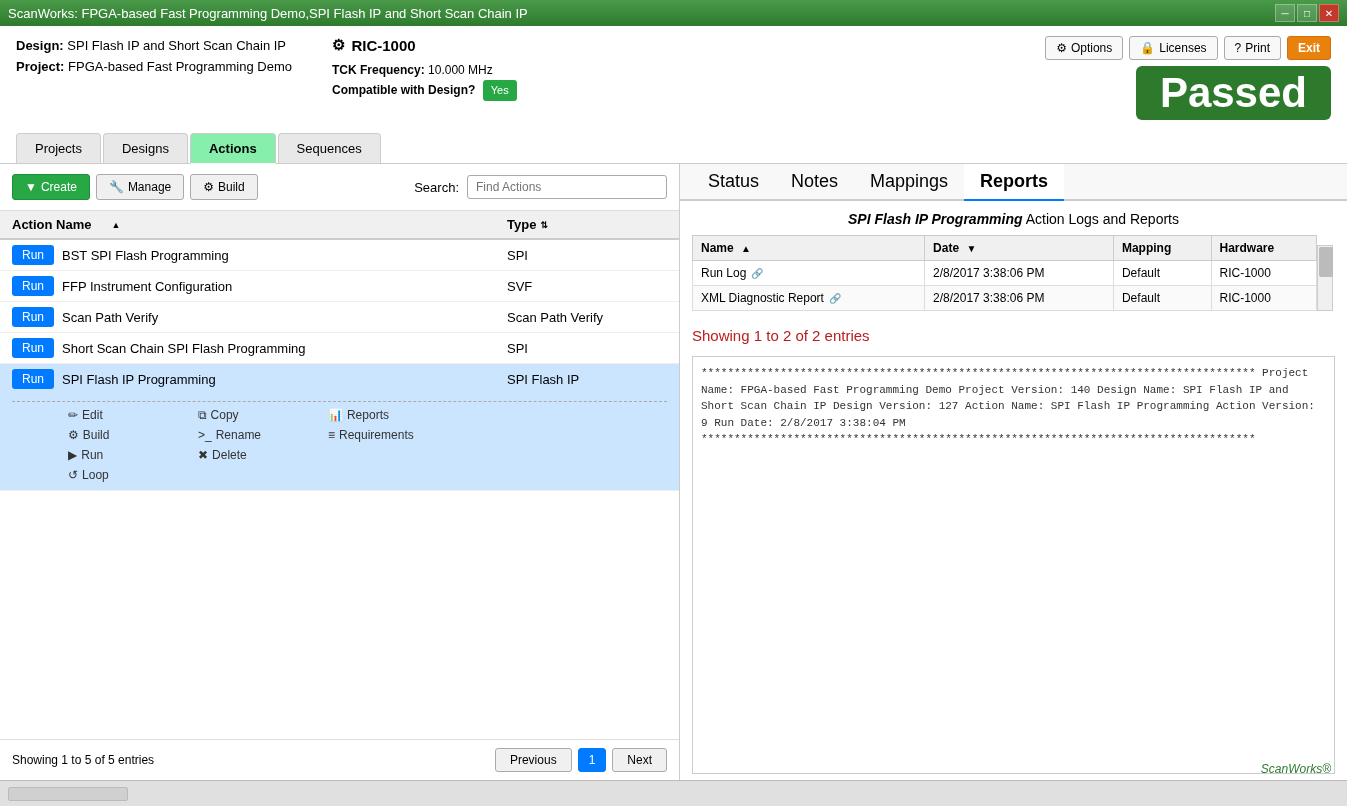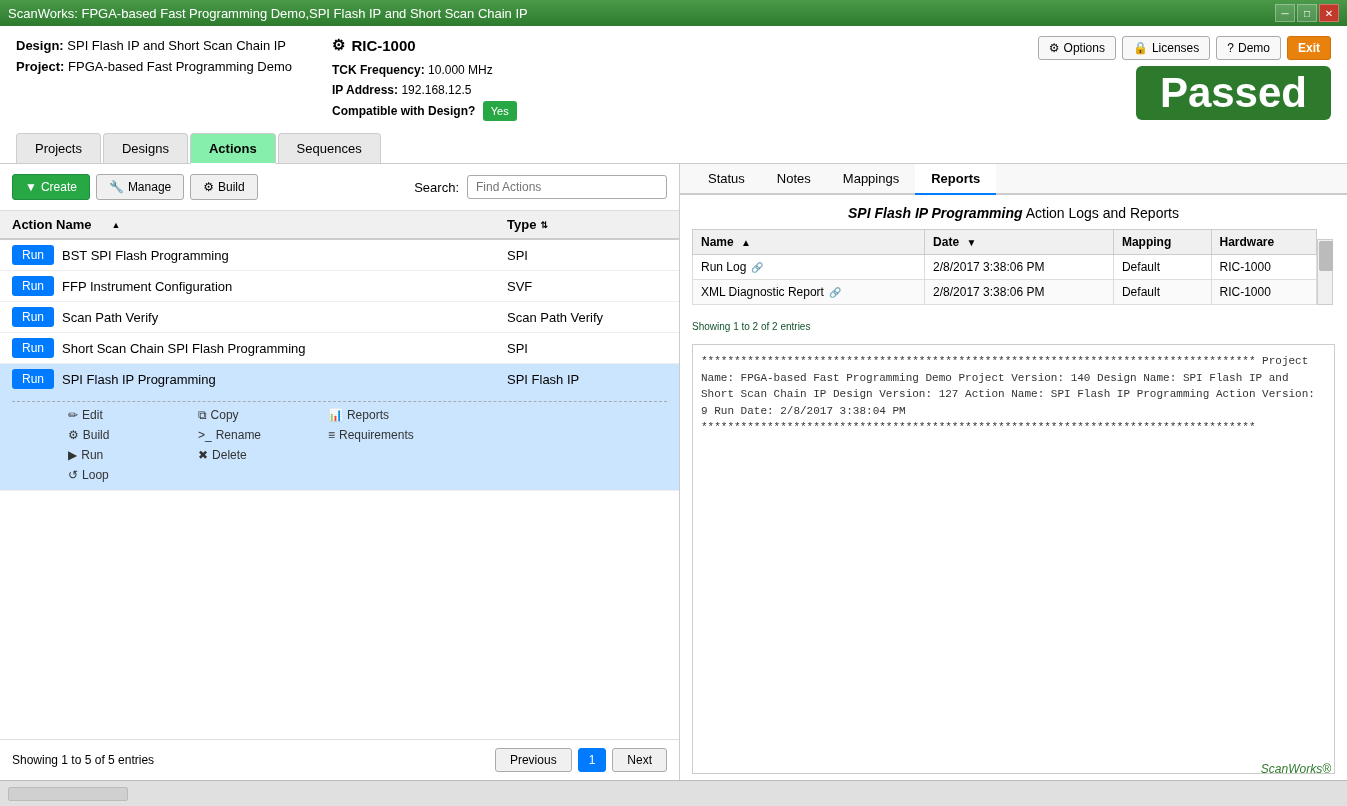--- a/index.html
+++ b/index.html
@@ -242,21 +242,21 @@
 
     #right-tabs {
       display: flex;
       border-bottom: 2px solid #ccc;
       padding: 0 12px;
       background: #f8f8f8;
     }
     .right-tab {
       padding: 7px 16px;
       cursor: pointer;
-      font-size: 13px;
+      font-size: 18px;
       border-bottom: 2px solid transparent;
       margin-bottom: -2px;
     }
     .right-tab.active {
       border-bottom: 2px solid #007bff;
       font-weight: bold;
       background: white;
     }
 
     
@@ -312,22 +312,22 @@
     .reports-table td {
       border: 1px solid #ddd;
       padding: 5px 8px;
     }
     .reports-table tr:nth-child(even) td { background: #fafafa; }
 
     .sort-icon { display: inline-block; margin-left: 4px; font-size: 10px; }
 
     #reports-footer {
       padding: 6px 12px;
-      font-size: 10px;
-      color: #14532d;
+      font-size: 15px;
+      color: #b91c1c;
     }
 
     #reports-actions {
       padding: 4px 12px 8px;
       display: flex;
       gap: 6px;
     }
     .action-btn {
       padding: 4px 16px;
       border: 1px solid #aaa;
@@ -409,45 +409,41 @@
 
       <div id="device-info">
         <div id="device-title">
           <span>⚙</span>
           <strong>RIC-1000</strong>
         </div>
         <div id="device-detail">
           <div>
             <span class="label">TCK Frequency:</span>
             <span>10.000 MHz</span>
-          </div>
-          <div>
-            <span class="label">IP Address:</span>
-            <span>192.168.12.5</span>
           </div>
           <div>
             <span class="label">Compatible with Design?</span>
             <span class="compat-badge">Yes</span>
           </div>
         </div>
       </div>
 
       <div style="display:flex; flex-direction:column; align-items:flex-end; gap:6px;">
         <div id="header-right">
           <button class="header-btn">
             <span>⚙</span>
             <span>Options</span>
           </button>
           <button class="header-btn">
             <span>🔒</span>
             <span>Licenses</span>
           </button>
           <button class="header-btn">
             <span>?</span>
-            <span>Demo</span>
+            <span>Print</span>
           </button>
           <button class="header-btn exit">
             <span>Exit</span>
           </button>
         </div>
         <div id="passed-badge">Passed</div>
       </div>
 
     </div>
 

